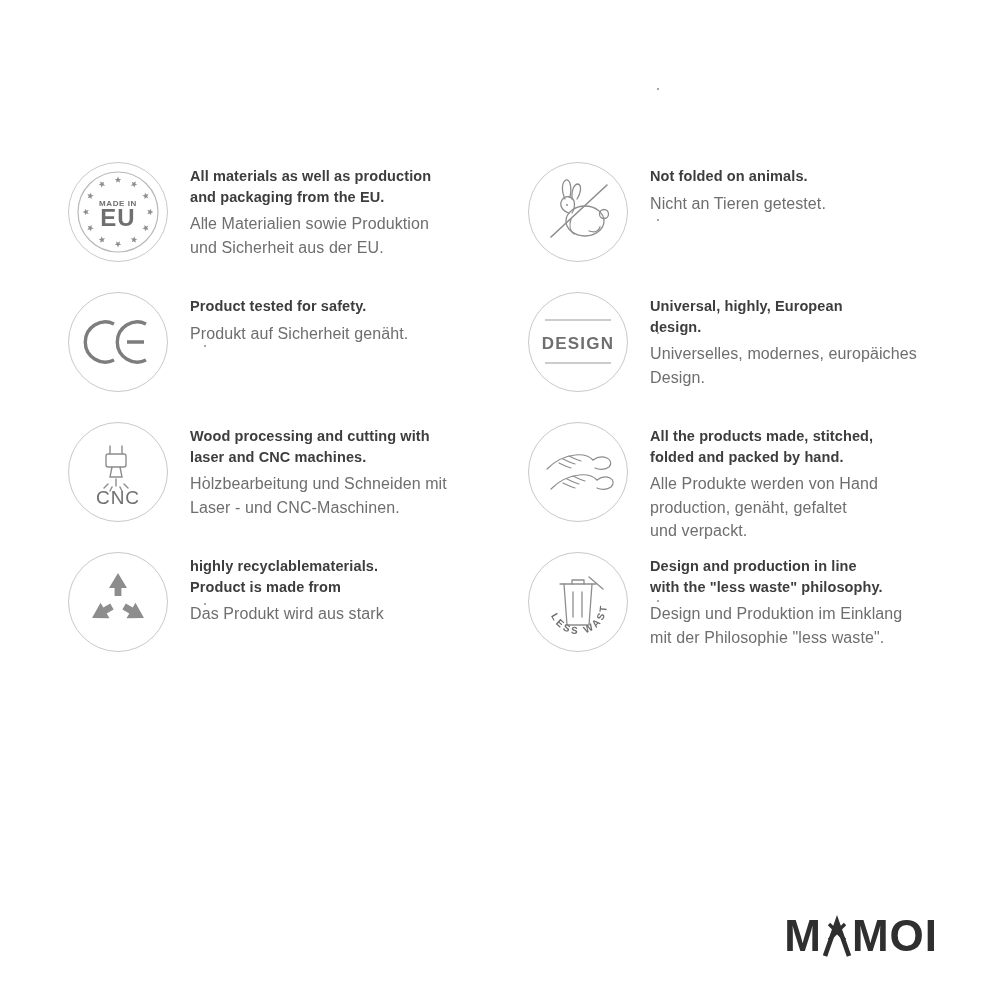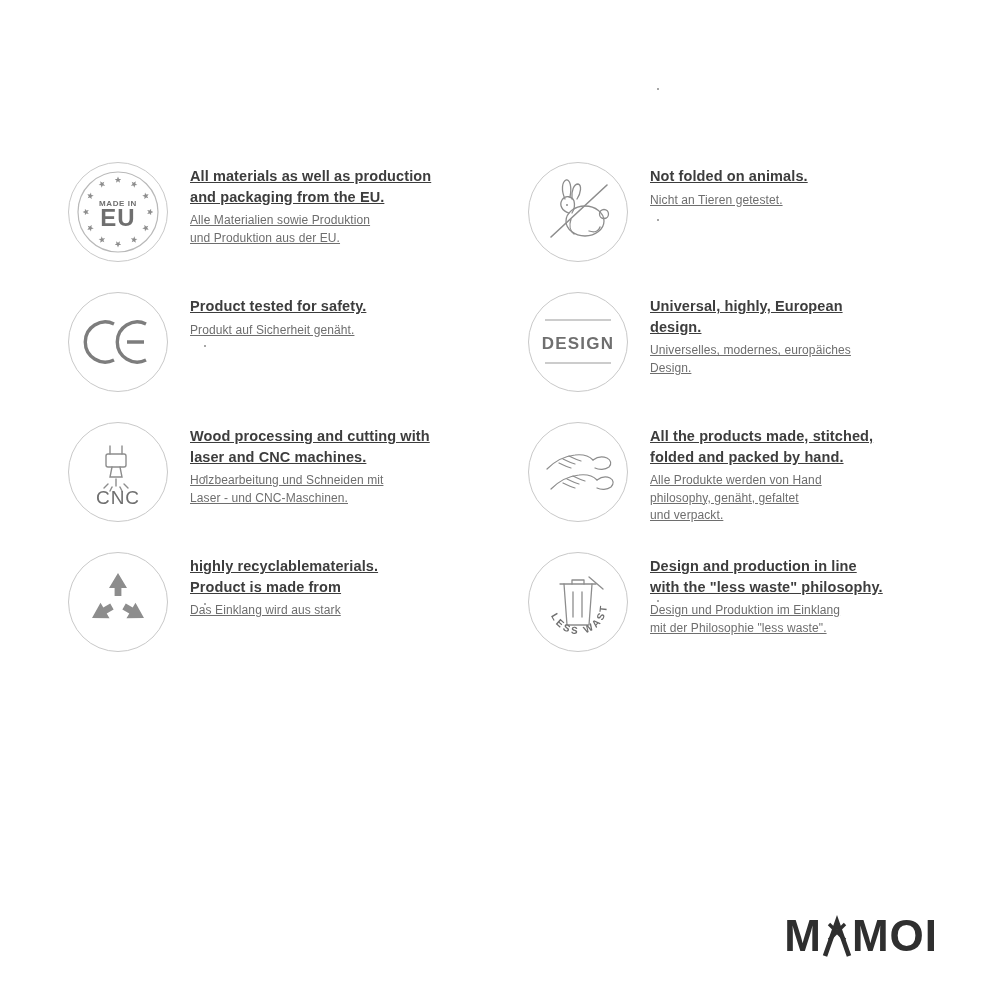--- a/index.html
+++ b/index.html
@@ -64,28 +64,28 @@
   }
   .t-en {
     font-size: 14.5px;
     font-weight: bold;
     color: #3d3d3d;
     line-height: 1.42;
     letter-spacing: 0.1px;
     margin: 0;
   }
   .t-de {
-    font-size: 12px;
+    font-size: 16px;
     font-weight: normal;
     color: #6e6e6e;
     line-height: 1.47;
     letter-spacing: 0.1px;
     margin: 5px 0 0 0;
   }
-  .t-en span, .t-de span { display: block; text-decoration: underline; }
+  .t-en span, .t-de span { display: block; }
 
   
   .dot {
     position: absolute;
     width: 2px;
     height: 2px;
     background: #8a8a8a;
     border-radius: 50%;
   }
 
@@ -186,21 +186,21 @@
           <text x="48" y="62" text-anchor="middle" font-family="Liberation Sans, sans-serif" font-size="24" font-weight="bold" fill="#6f6f6f" letter-spacing="1">EU</text>
         </svg>
       </div>
       <div class="texts">
         <p class="t-en">
           <span>All materials as well as production</span>
           <span>and packaging from the EU.</span>
         </p>
         <p class="t-de">
           <span>Alle Materialien sowie Produktion</span>
-          <span>und Produktion aus der EU.</span>
+          <span>und Sicherheit aus der EU.</span>
         </p>
       </div>
     </div>
 
     <div class="feature right">
       <div class="badge">
         <svg width="98" height="98" viewBox="0 0 98 98">
           <g fill="none" stroke="#8d8d8d" stroke-width="1.3" stroke-linecap="round" stroke-linejoin="round">
 
             <ellipse cx="56" cy="58" rx="19" ry="15"></ellipse>
@@ -325,21 +325,21 @@
           </g>
         </svg>
       </div>
       <div class="texts">
         <p class="t-en">
           <span>All the products made, stitched,</span>
           <span>folded and packed by hand.</span>
         </p>
         <p class="t-de">
           <span>Alle Produkte werden von Hand</span>
-          <span>philosophy, genäht, gefaltet</span>
+          <span>production, genäht, gefaltet</span>
           <span>und verpackt.</span>
         </p>
       </div>
     </div>
 
     <div class="feature">
       <div class="badge">
         <svg width="96" height="96" viewBox="0 0 96 96">
           <g fill="#8d8d8d">
             <g transform="translate(48,49)">
@@ -351,21 +351,21 @@
             </g>
           </g>
         </svg>
       </div>
       <div class="texts">
         <p class="t-en">
           <span>highly recyclablematerials.</span>
           <span>Product is made from</span>
         </p>
         <p class="t-de">
-          <span>Das Einklang wird aus stark</span>
+          <span>Das Produkt wird aus stark</span>
         </p>
       </div>
     </div>
 
     <div class="feature right">
       <div class="badge">
         <svg width="98" height="98" viewBox="0 0 98 98">
           <g fill="none" stroke="#8d8d8d" stroke-width="1.3" stroke-linecap="round" stroke-linejoin="round">
             <path d="M31 31 H67"></path>
             <path d="M43 31 V27 H55 V31"></path>

